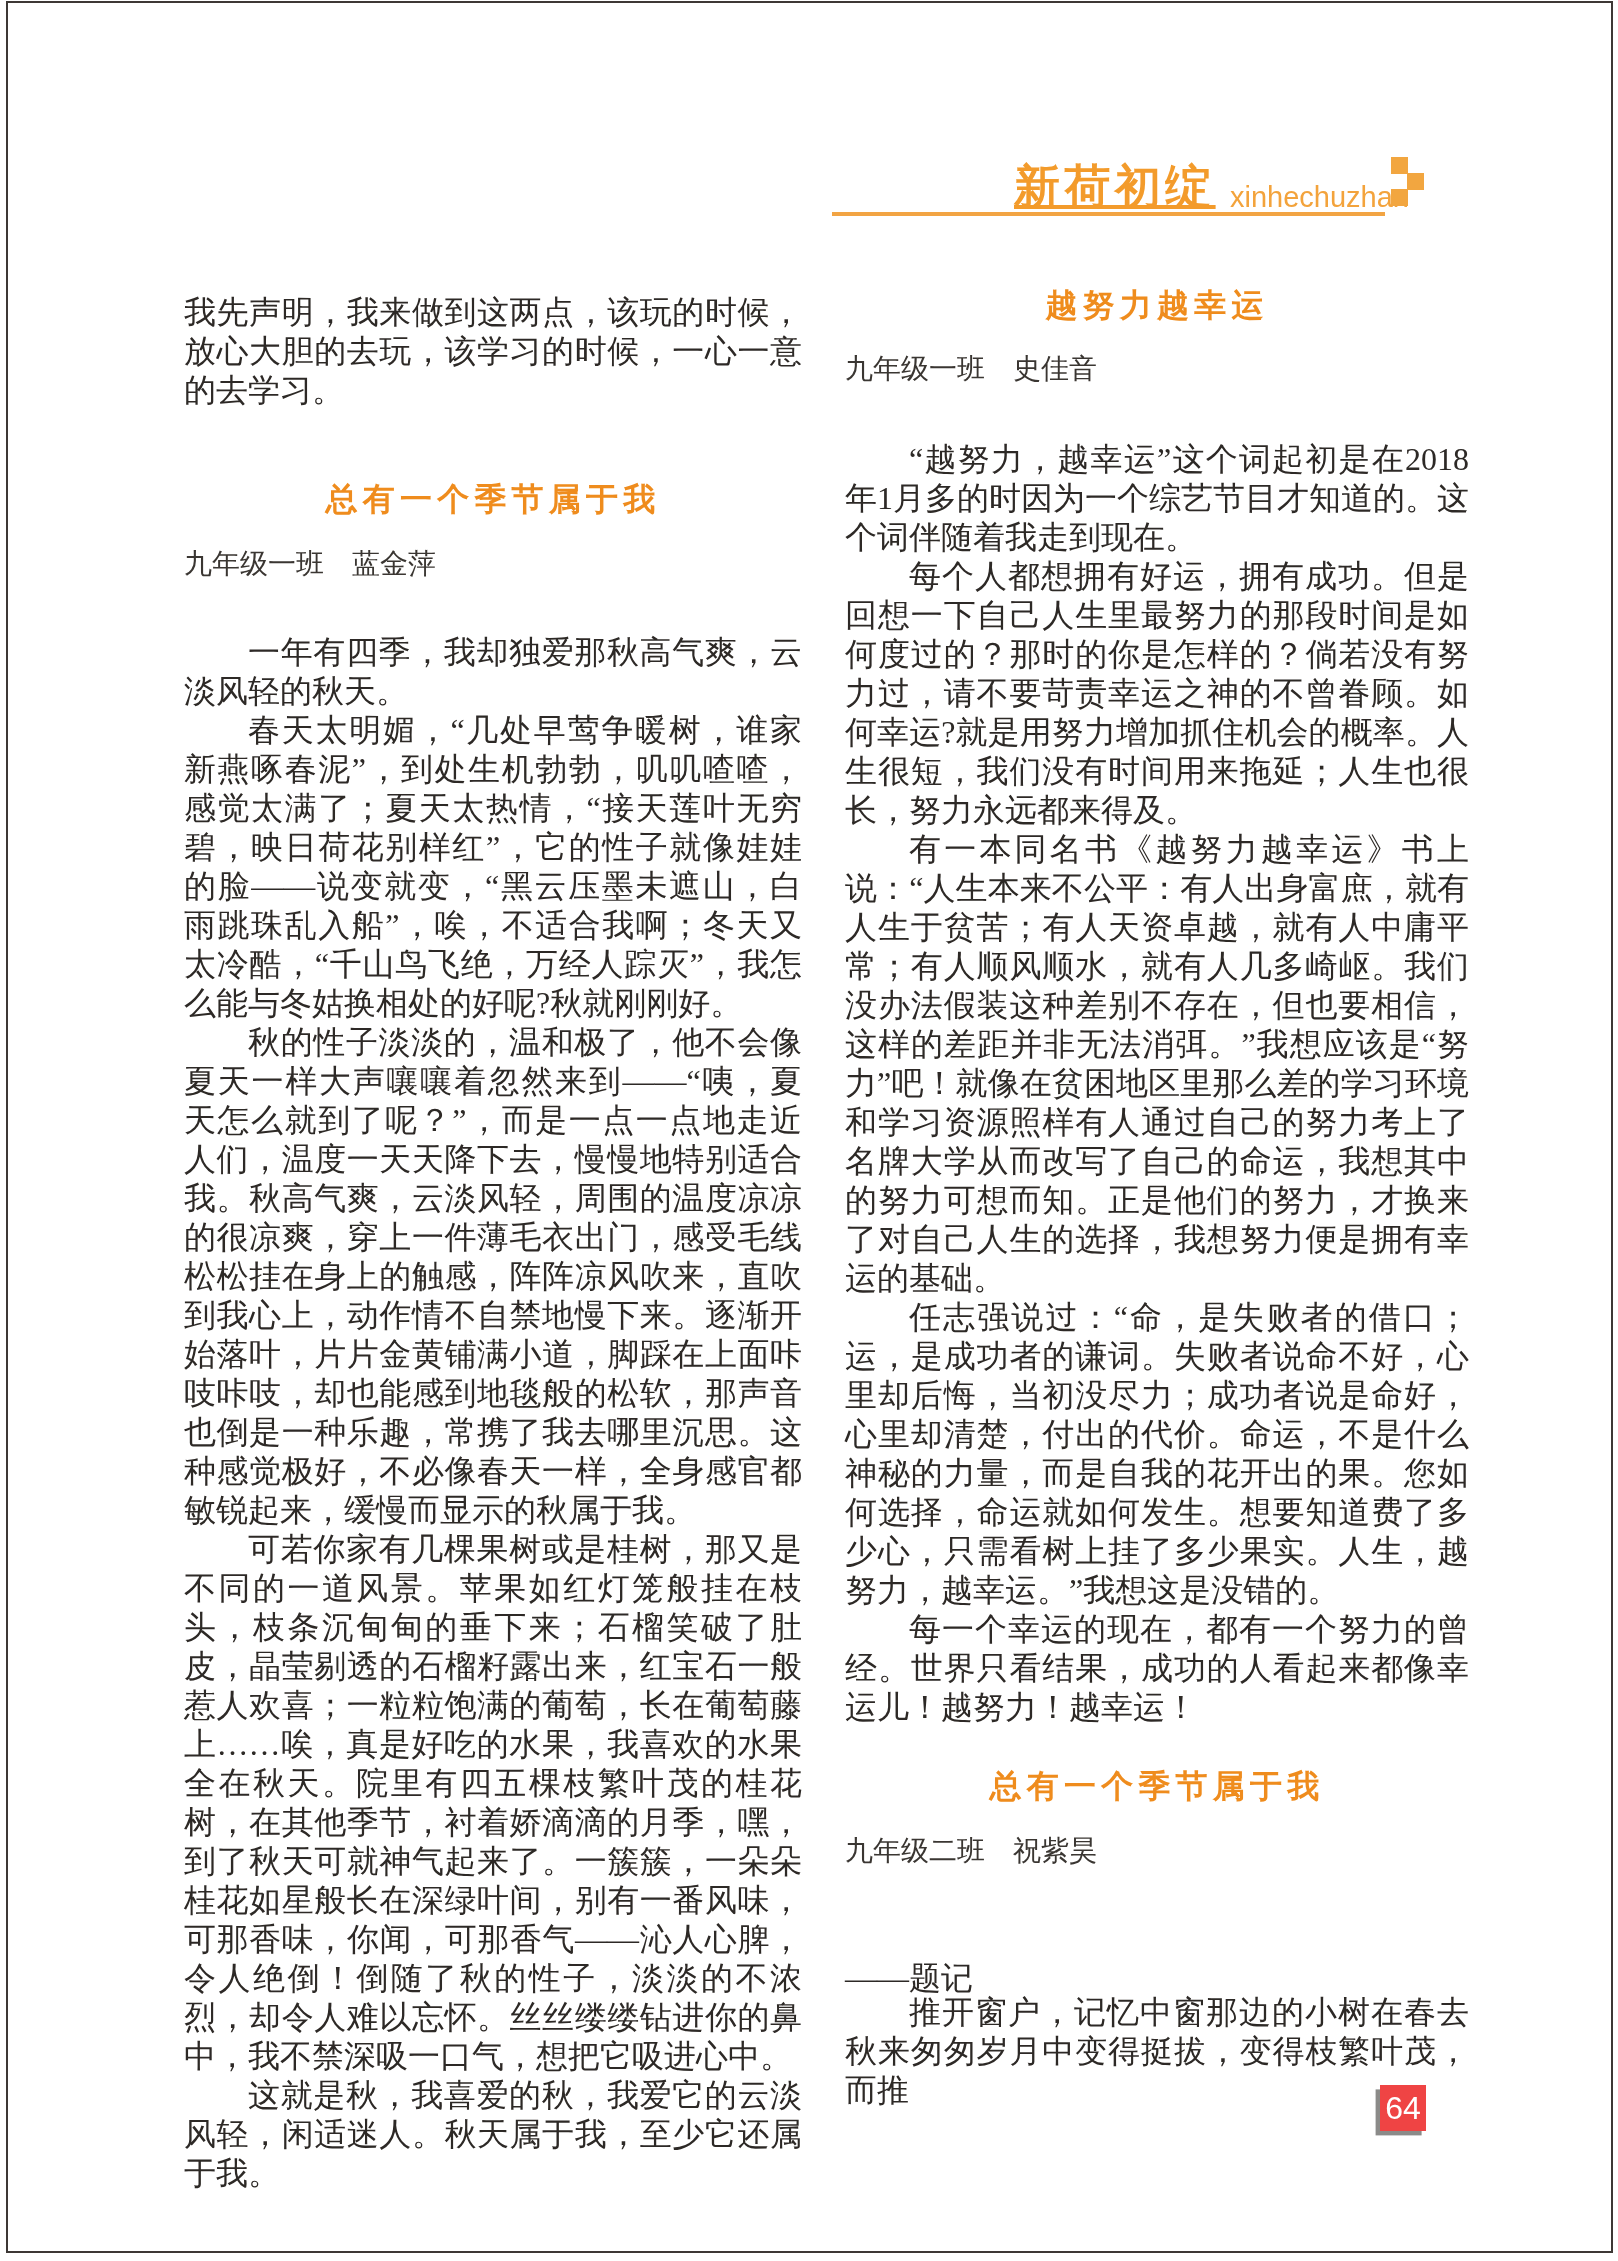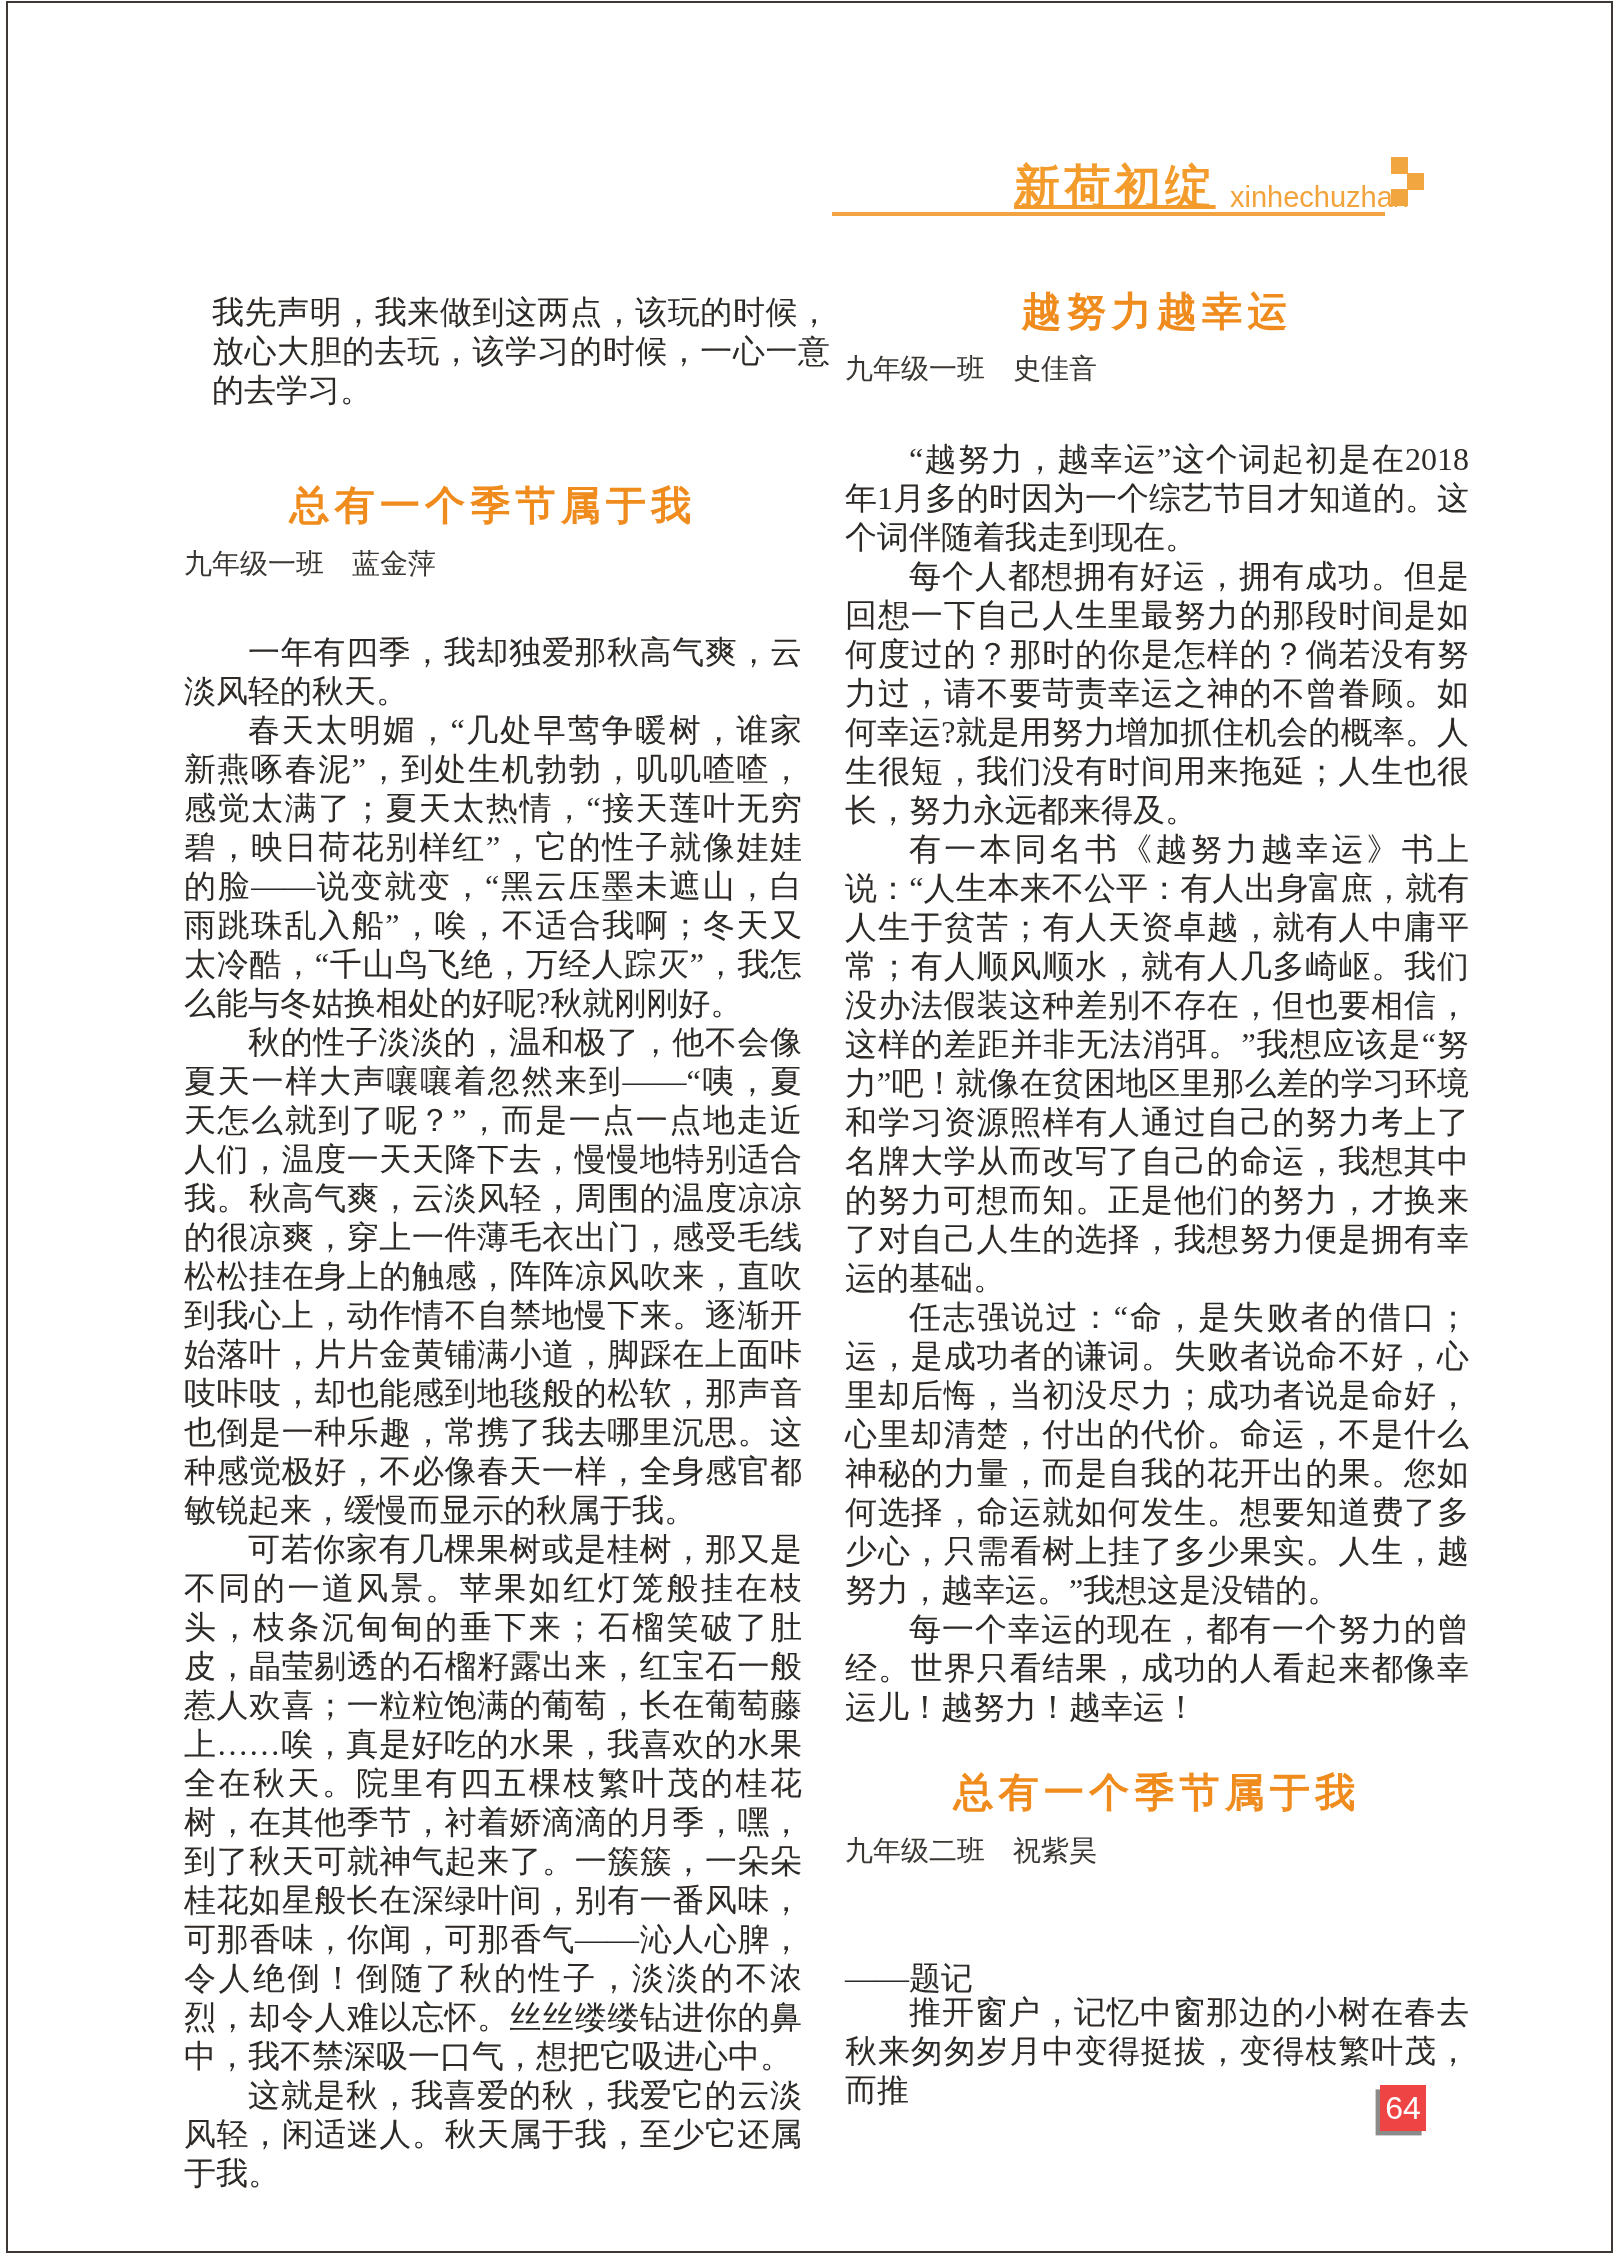--- a/index.html
+++ b/index.html
@@ -15,25 +15,25 @@
             font-family:"Liberation Sans","DejaVu Sans",sans-serif;white-space:nowrap;}
   .brand-line{position:absolute;left:832px;top:212px;width:553px;height:3.7px;background:#f2a443;}
   .brand-squares{position:absolute;left:1391px;top:157px;width:34px;height:49px;}
   .sq{position:absolute;width:17px;height:17px;background:#f2a640;}
   .sq1{left:0;top:0;} .sq2{left:16px;top:16px;} .sq3{left:0;top:32px;}
 
   
   .body-text{font-size:32px;line-height:39px;text-align:justify;color:#2d2926;}
   .body-text p{margin:0;text-indent:2em;}
   .no-indent{text-indent:0 !important;}
-  .col-title{position:absolute;text-align:center;font-size:40px;font-weight:bold;
+  .col-title{position:absolute;text-align:center;font-size:32px;font-weight:bold;
              color:#ef8c1d;letter-spacing:5.2px;white-space:nowrap;}
   .col-author{position:absolute;text-align:left;font-size:28px;color:#3a3632;white-space:nowrap;}
 
-  #left-continuation{position:absolute;left:184px;top:293px;width:618px;margin-left:28px;}
+  #left-continuation{position:absolute;left:184px;top:293px;width:618px;}
   #left-title{left:184px;top:478px;width:618px;}
   #left-author{left:184px;top:545px;width:618px;}
   #left-body{position:absolute;left:184px;top:633px;width:618px;}
 
   #right-title-1{left:845px;top:284px;width:624px;}
   #right-author-1{left:845px;top:350px;width:624px;}
   #right-body-1{position:absolute;left:845px;top:440px;width:624px;}
 
   #right-title-2{left:845px;top:1765px;width:624px;}
   #right-author-2{left:845px;top:1832px;width:624px;}

